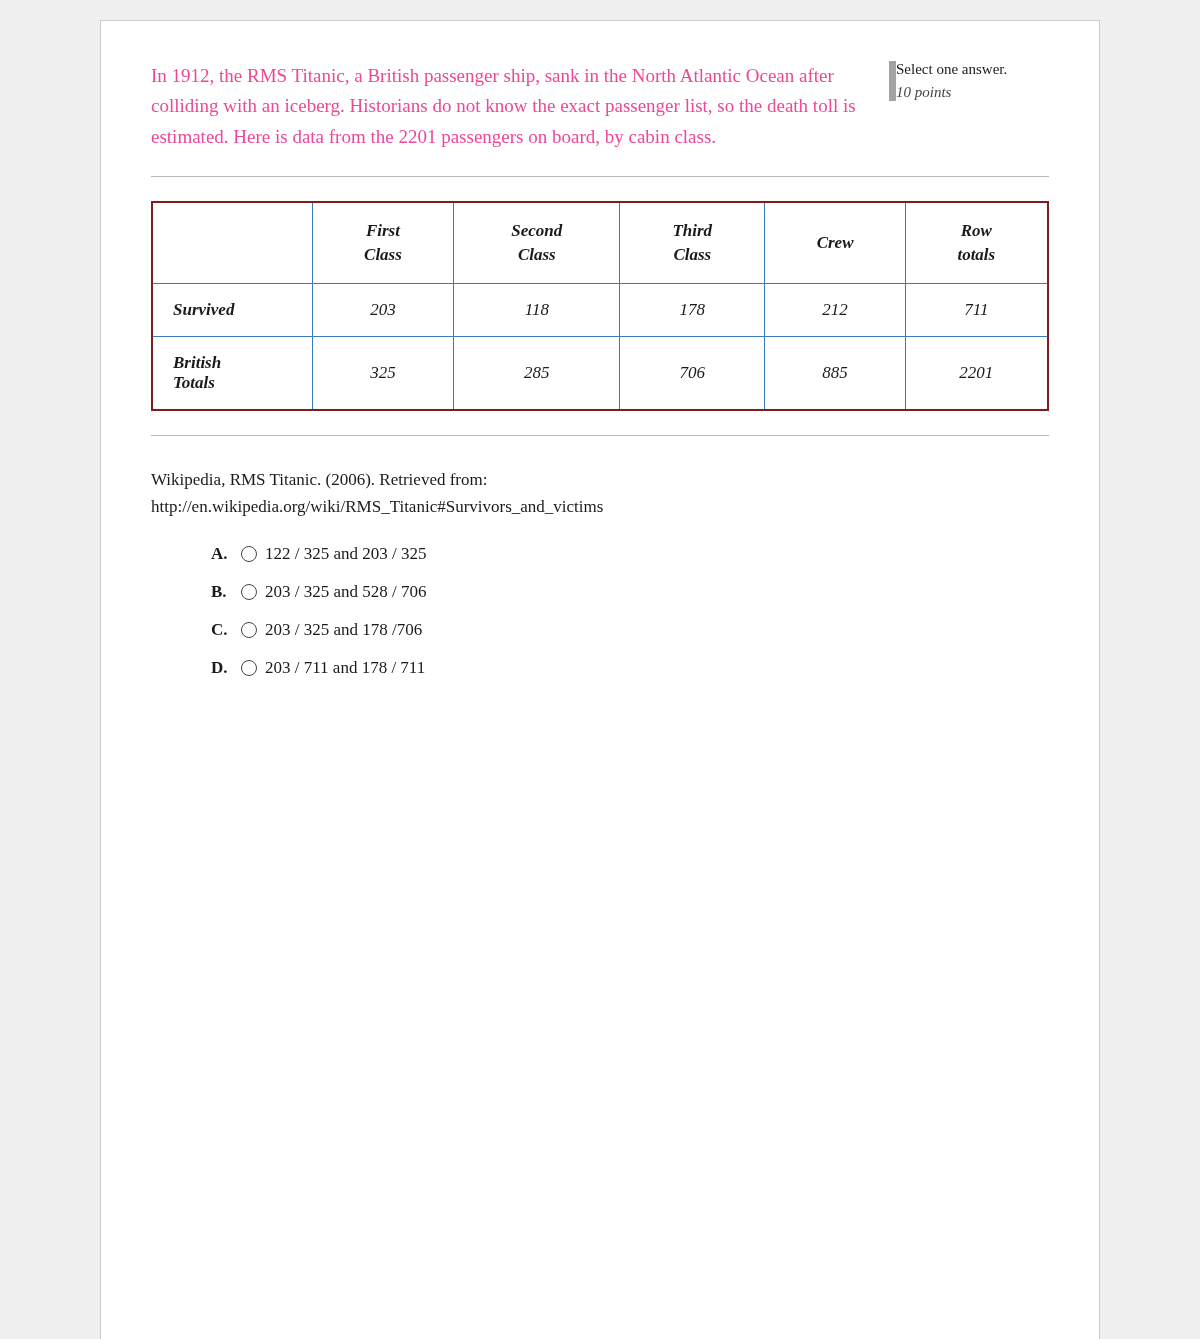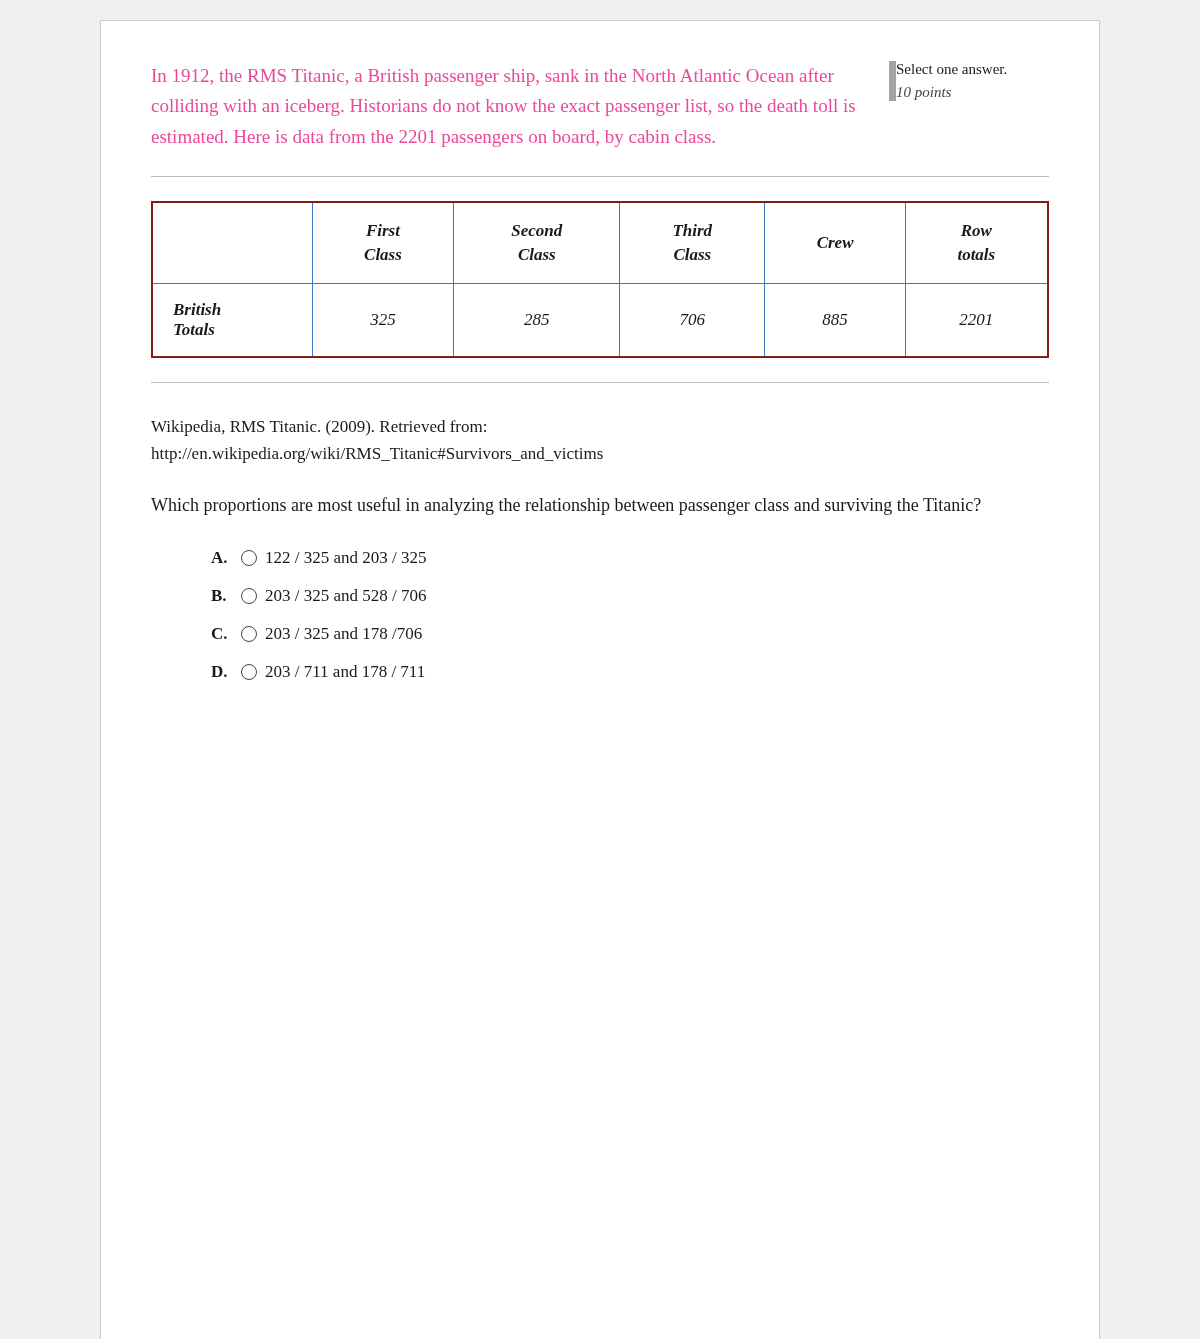--- a/index.html
+++ b/index.html
@@ -184,41 +184,48 @@
           <th>
             <span>Crew</span>
           </th>
           <th>
             <span>Row</span><br>
             <span>totals</span>
           </th>
         </tr>
       </thead>
       <tbody>
+        <tr class="data-row">
+          <td>Survived</td>
+          <td>203</td>
+          <td>118</td>
+          <td>178</td>
+          <td>212</td>
+          <td>711</td>
+        </tr>
         <tr class="data-row">
           <td style="white-space: pre-line;">British
 Totals</td>
           <td>325</td>
           <td>285</td>
           <td>706</td>
           <td>885</td>
           <td>2201</td>
         </tr>
       </tbody>
     </table>
   </div>
 
   <hr class="divider">
 
   <div class="citation-section">
-    <span style="white-space: pre-line;">Wikipedia, RMS Titanic. (2009). Retrieved from:
+    <span style="white-space: pre-line;">Wikipedia, RMS Titanic. (2006). Retrieved from:
 http://en.wikipedia.org/wiki/RMS_Titanic#Survivors_and_victims</span>
   </div>
 
-  <div class="question-text">Which proportions are most useful in analyzing the relationship between passenger class and surviving the Titanic?</div>
 
   <div class="answer-options">
 
     <div class="answer-option">
       <span class="answer-letter">A.</span>
       <span class="radio-circle"></span>
       <span class="answer-text">122 / 325 and 203 / 325</span>
     </div>
 
     <div class="answer-option">

